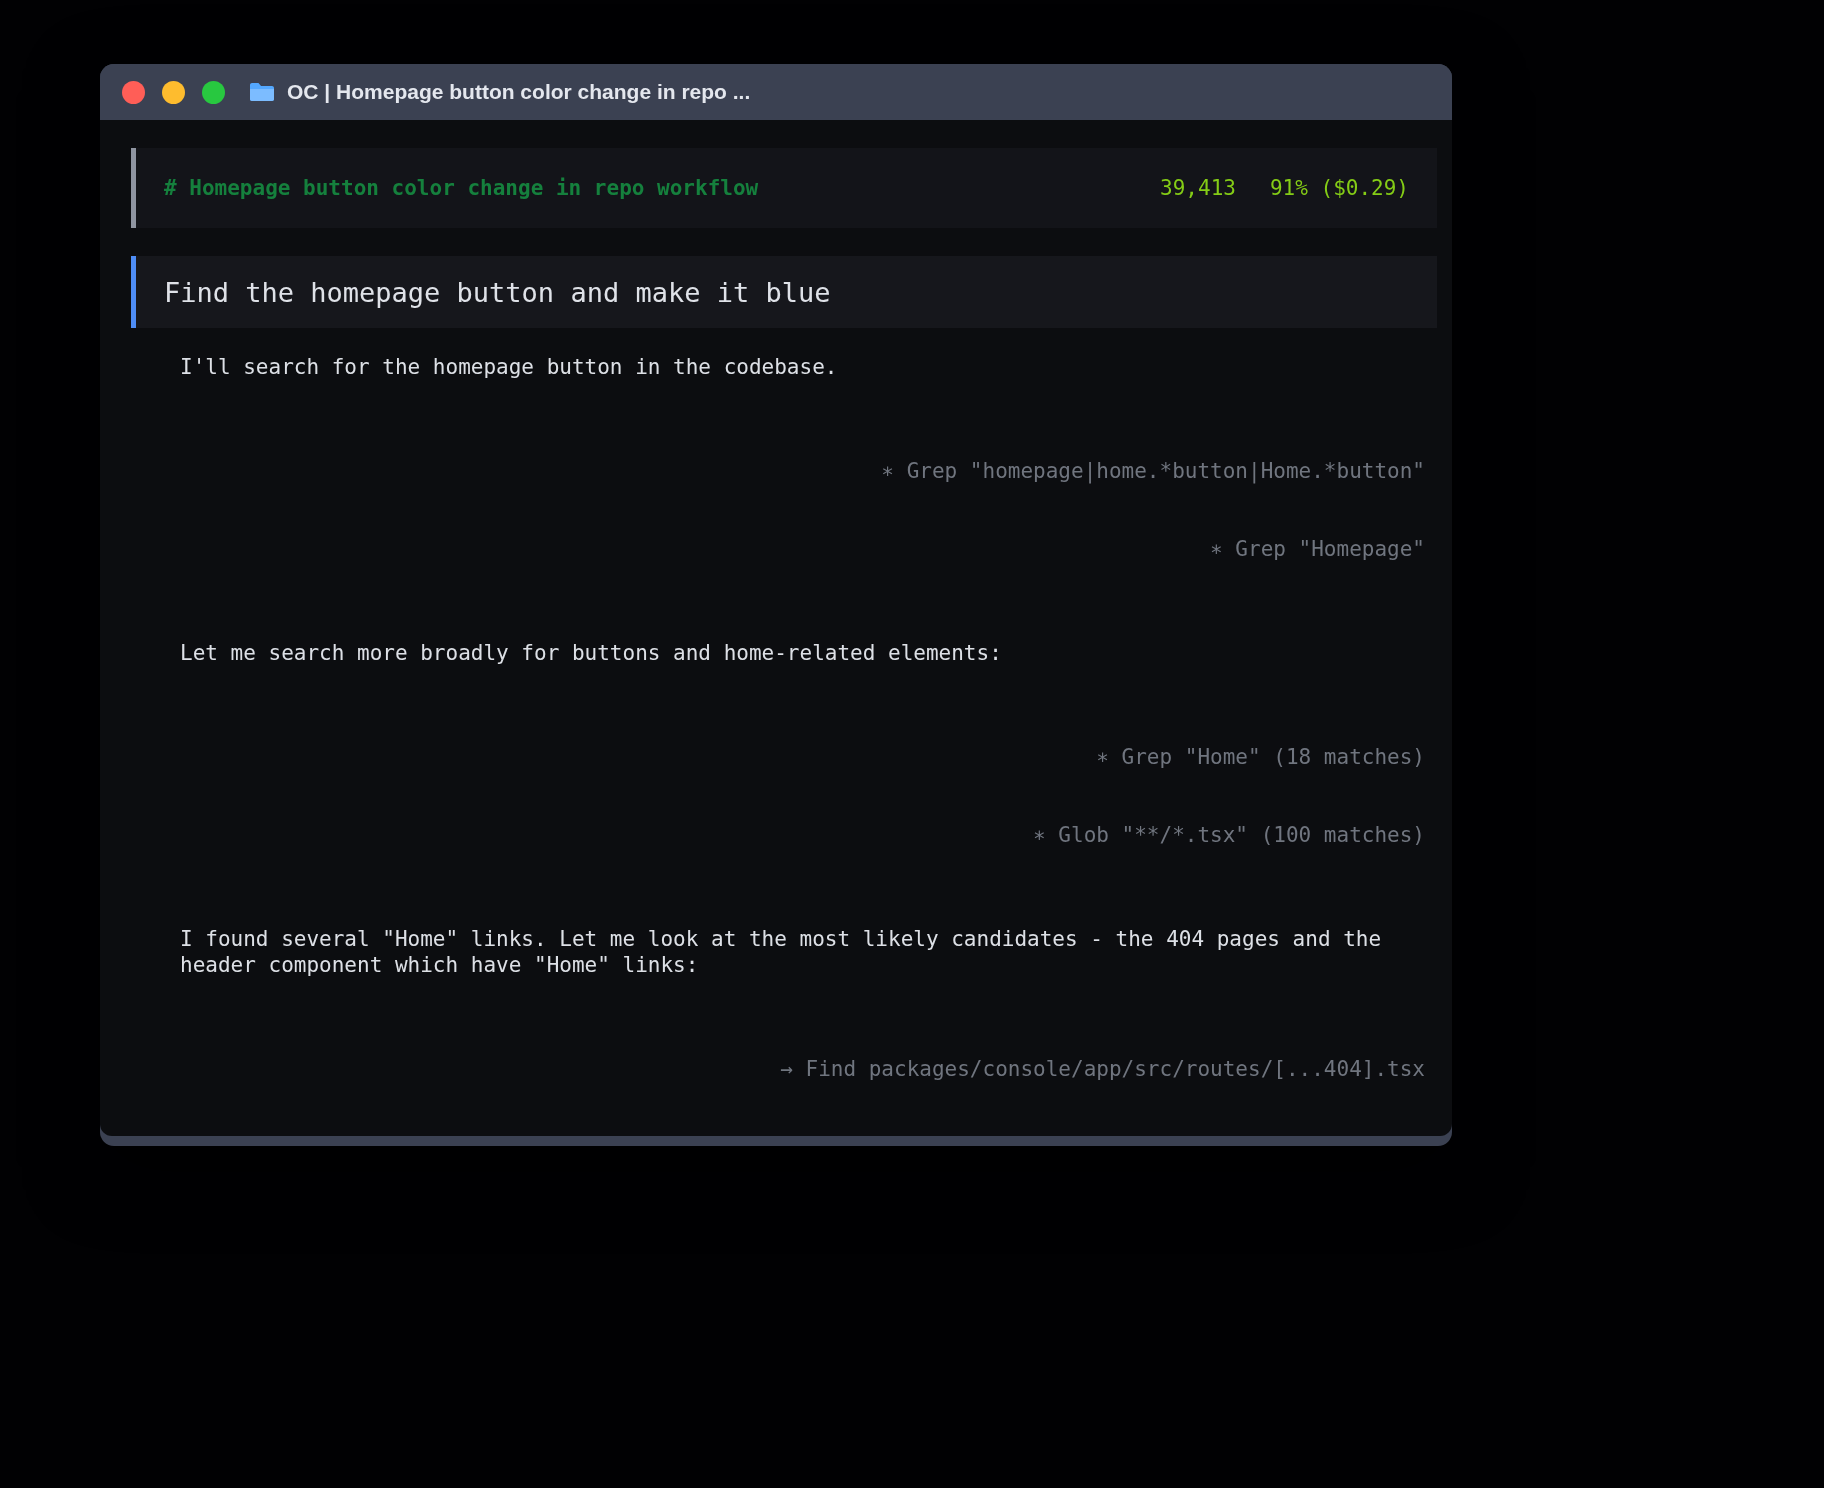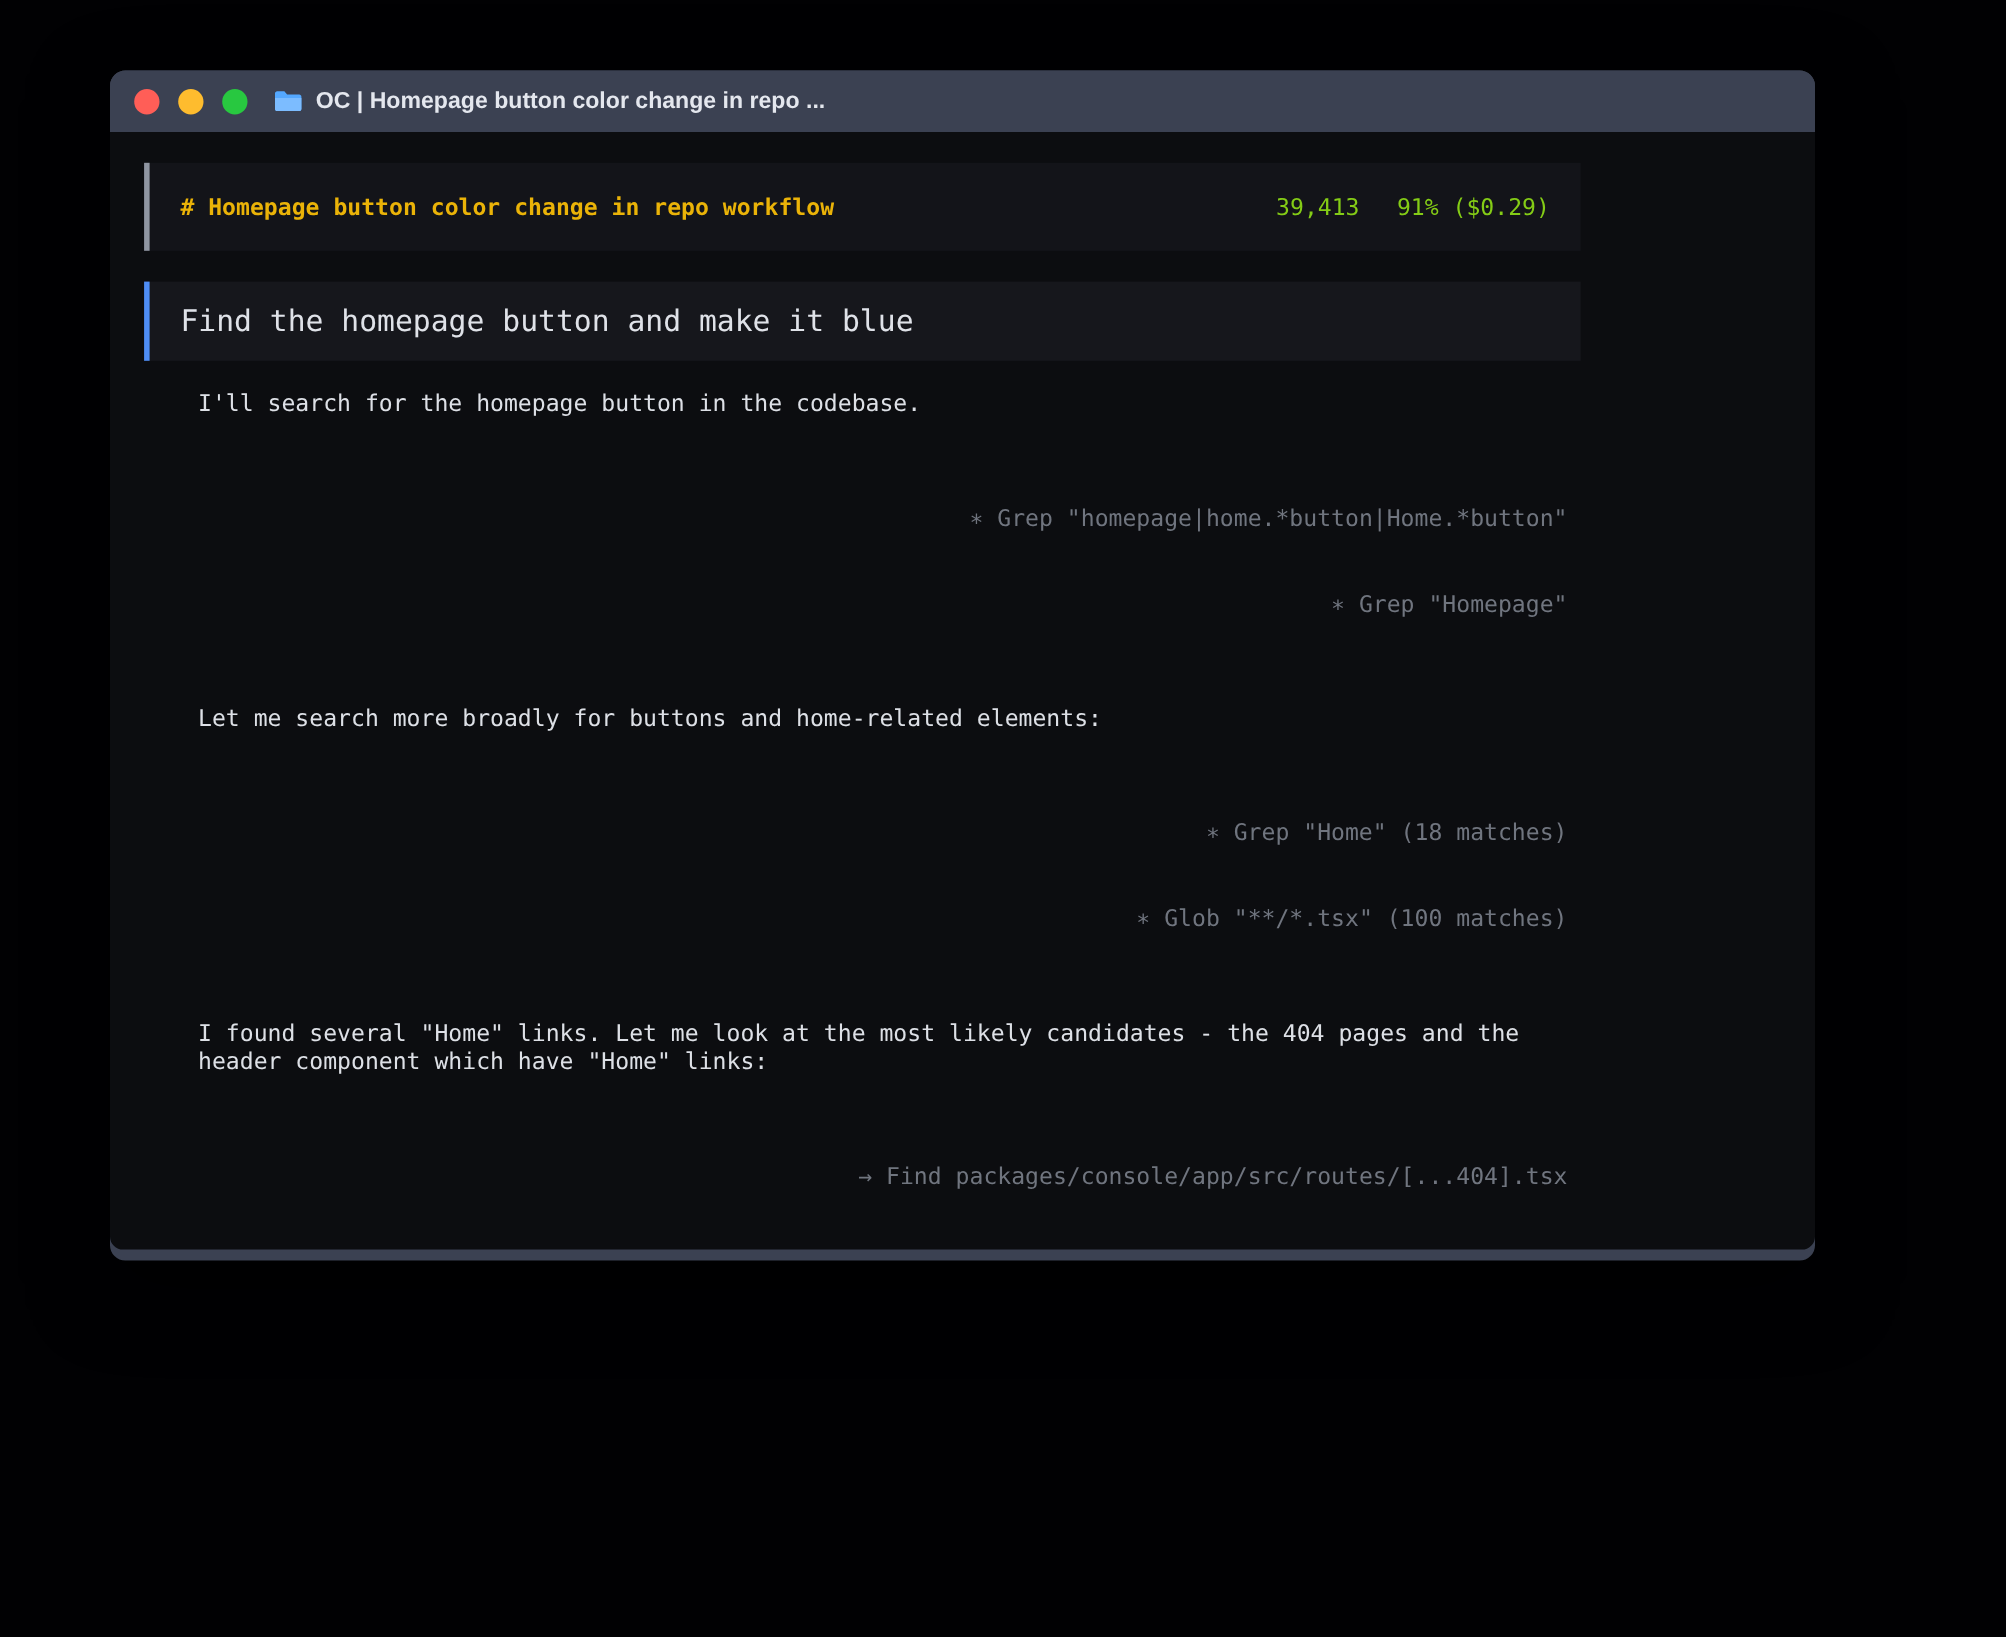--- a/index.html
+++ b/index.html
@@ -8,21 +8,21 @@
     width:1824px; height:1488px;
     background:#010103;
     font-family:"DejaVu Sans Mono", monospace;
     overflow:hidden;
     position:relative;
   }
 
   
   .window {
     position:absolute; left:100px; top:64px;
-    width:1550px; height:1082px;
+    width:1352px; height:1082px;
     background:#3b4152;
     border-radius:14px;
     box-shadow:0 24px 70px rgba(0,0,0,.7);
   }
   .titlebar {
     height:56px;
     display:flex; align-items:center;
     padding:0 16px;
     border-radius:14px 14px 0 0;
     background:#3b4152;
@@ -51,21 +51,21 @@
 
   .session-header {
     margin-top:28px;
     height:80px;
     background:#131419;
     border-left:5px solid #8f95a1;
     display:flex; align-items:center;
     padding:0 28px;
     font-size:21px;
   }
-  .session-header .title { font-weight:700; color:#eab308; flex:1; white-space:nowrap; }
+  .session-header .title { font-weight:700; color:#15803d; flex:1; white-space:nowrap; }
   .session-header .stats { color:#84cc16; display:flex; gap:34px; white-space:nowrap; }
 
   .user-msg {
     margin-top:28px;
     height:72px;
     background:#16171c;
     border-left:5px solid #4e8df6;
     display:flex; align-items:center;
     padding:0 28px;
     font-size:27px; color:#dfe2e8;

